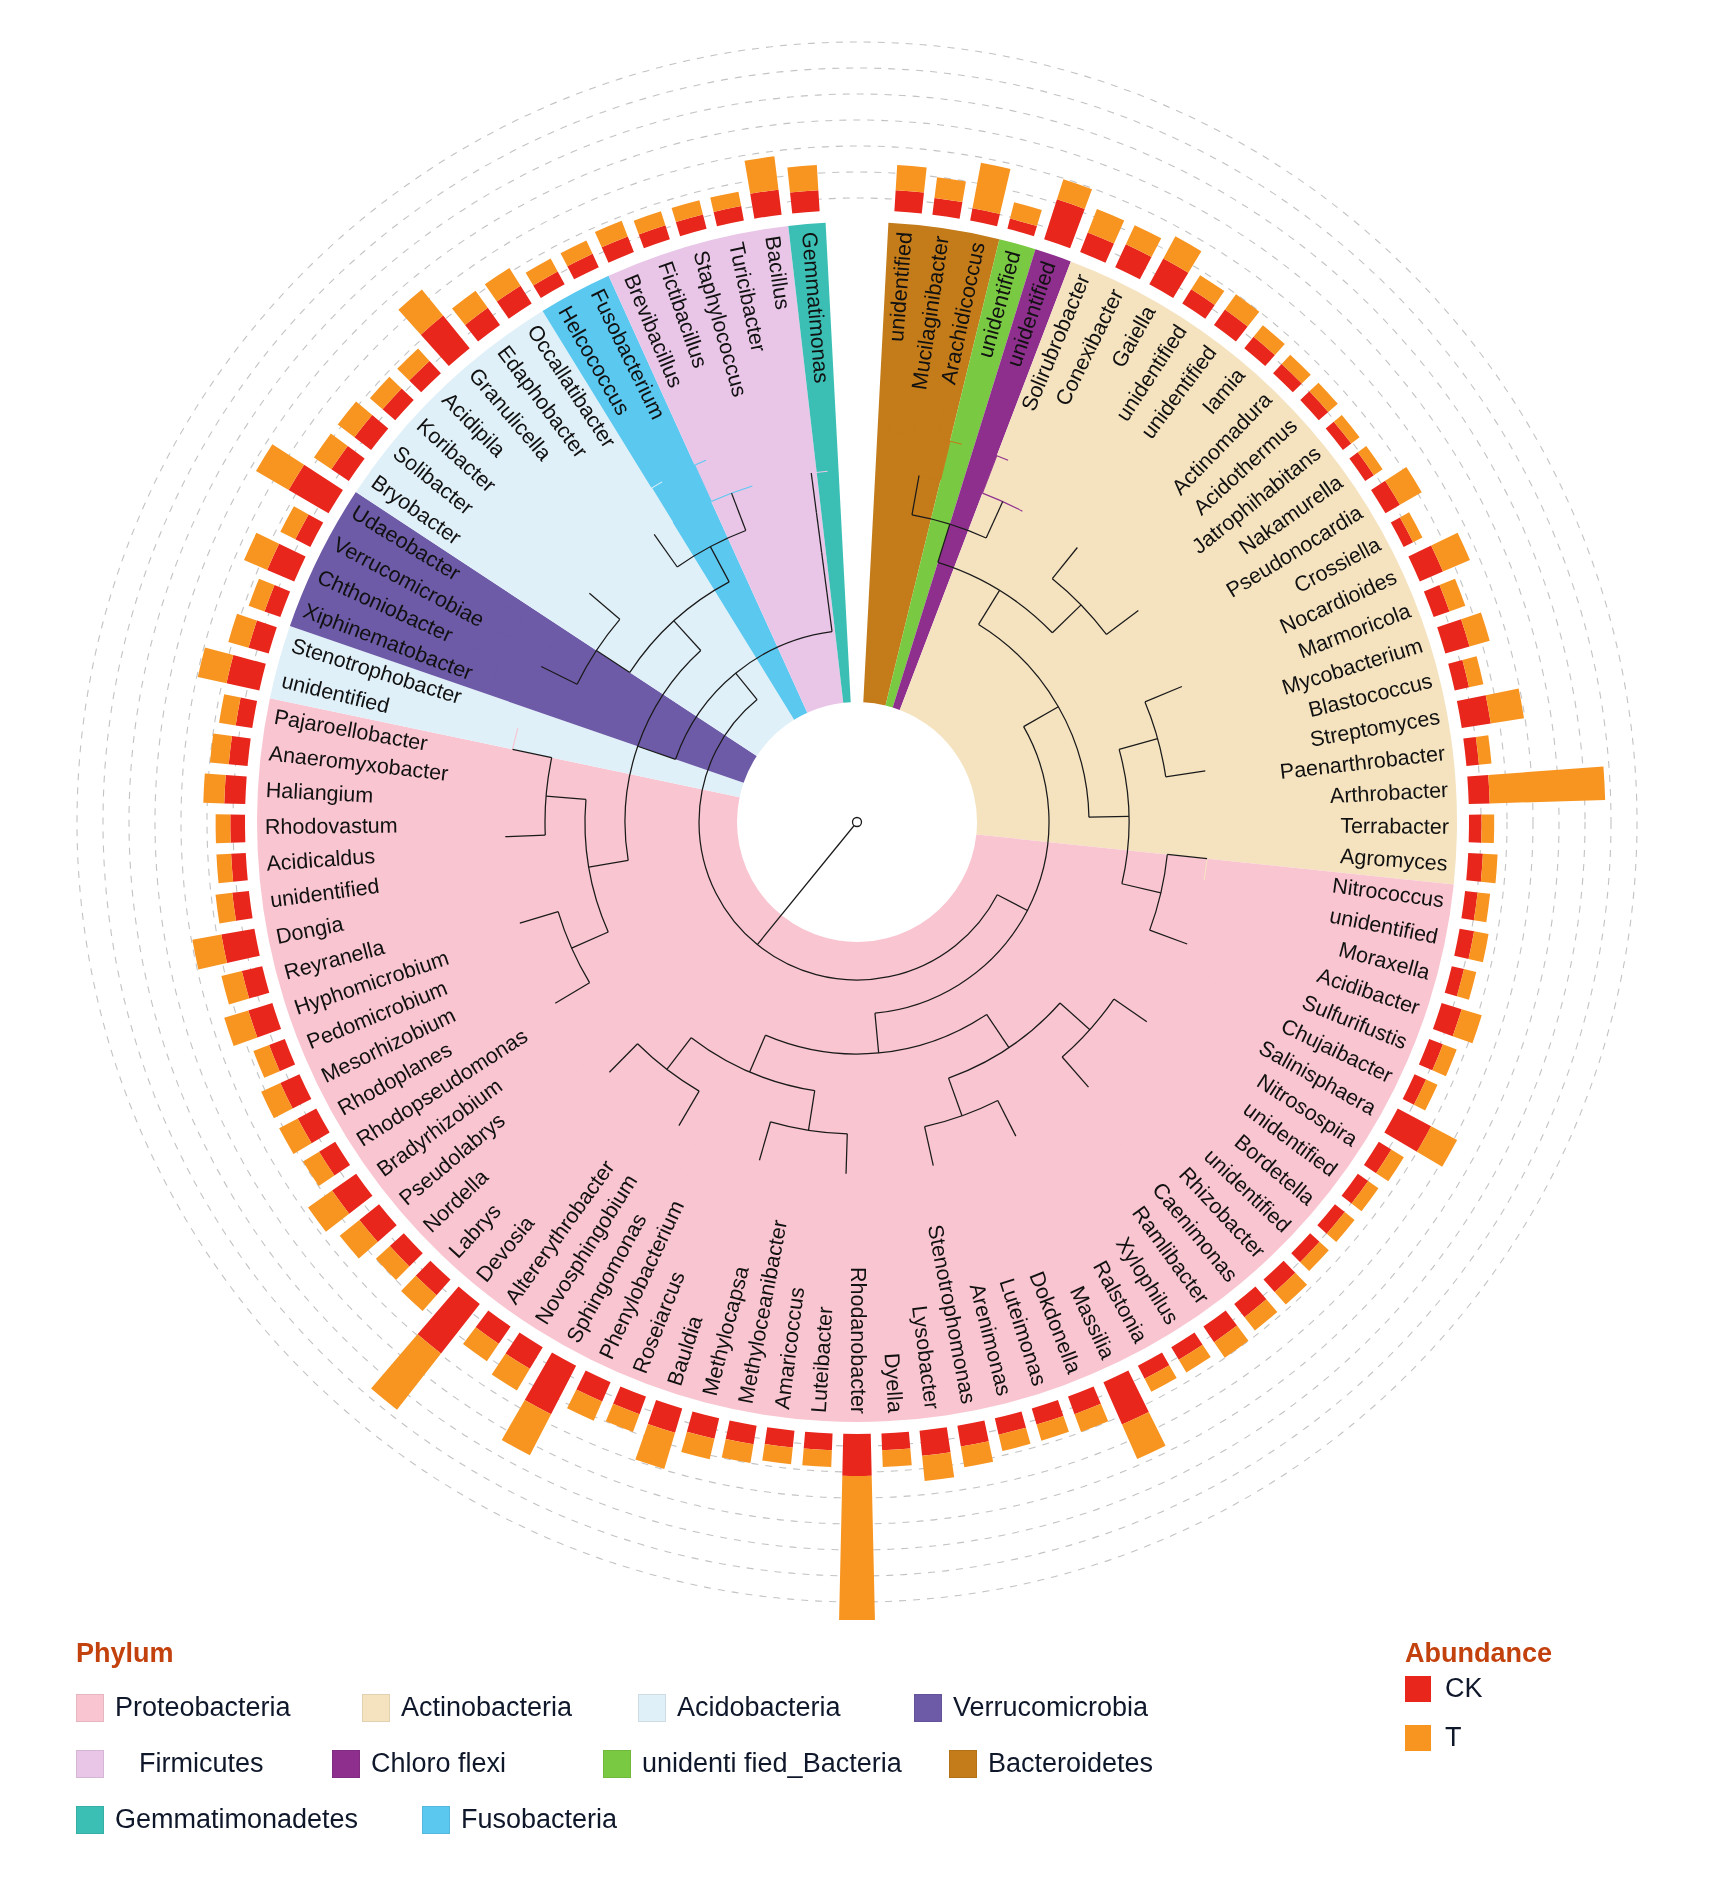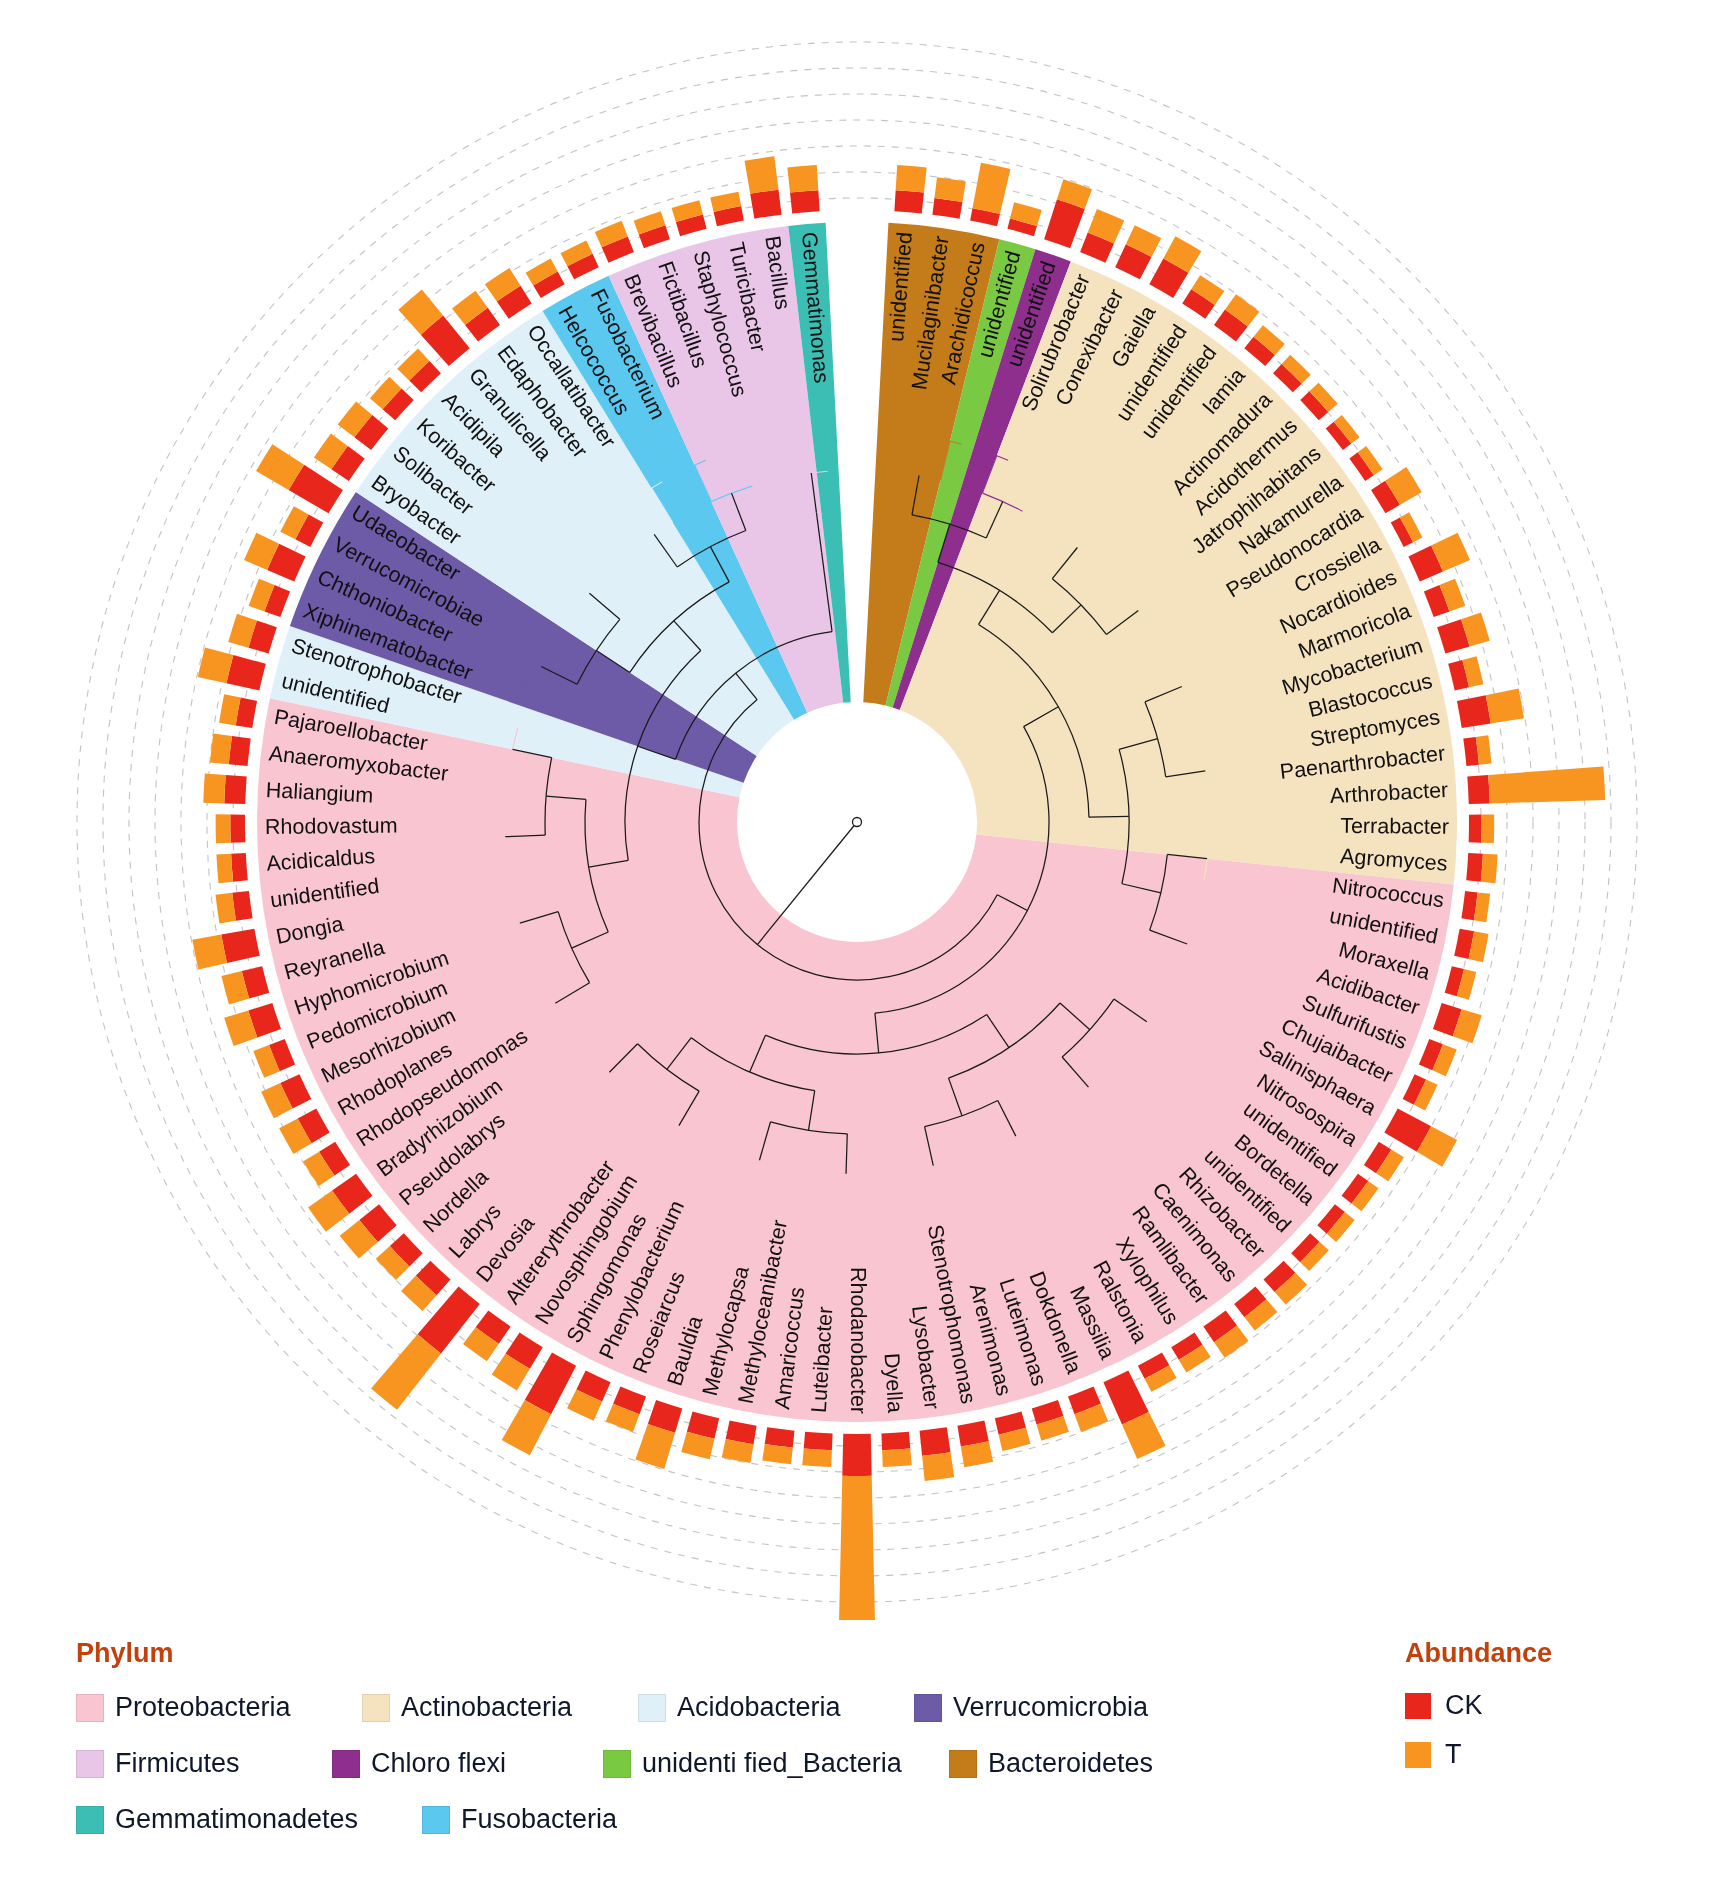--- a/index.html
+++ b/index.html
@@ -673,21 +673,21 @@
         <div class="legend-item" style="width: 250px;">
           <span class="swatch" style="background: rgb(224, 240, 248);"></span>
           <span class="legend-label">Acidobacteria</span>
         </div>
         <div class="legend-item" style="width: 260px; text-align: center;">
           <span class="swatch" style="background: rgb(109, 91, 168);"></span>
           <span class="legend-label">Verrucomicrobia</span>
         </div>
       </div>
     <div class="legend-row" id="phylum-row-2" style="left:76px; top:118px;">
-        <div class="legend-item" style="width: 230px;">
+        <div class="legend-item" style="width: 230px; gap: 24px;">
           <span class="swatch" style="background: rgb(233, 198, 232);"></span>
           <span class="legend-label">Firmicutes</span>
         </div>
         <div class="legend-item" style="width: 245px;">
           <span class="swatch" style="background: rgb(142, 47, 142);"></span>
           <span class="legend-label">Chloro flexi</span>
         </div>
         <div class="legend-item" style="width: 320px;">
           <span class="swatch" style="background: rgb(122, 201, 67);"></span>
           <span class="legend-label">unidenti fied_Bacteria</span>
@@ -701,21 +701,21 @@
         <div class="legend-item" style="width: 320px;">
           <span class="swatch" style="background: rgb(59, 191, 180);"></span>
           <span class="legend-label">Gemmatimonadetes</span>
         </div>
         <div class="legend-item" style="width: 250px; align-items: center;">
           <span class="swatch" style="background: rgb(91, 200, 240);"></span>
           <span class="legend-label">Fusobacteria</span>
         </div>
       </div>
 
-    <div style="position:absolute; left:1405px; top:60px;" id="abundance-list">
+    <div style="position:absolute; left:1405px; top:43px;" id="abundance-list">
         <div class="ab-item">
           <span class="ab-swatch" style="background: rgb(232, 38, 28);"></span>
           <span class="legend-label">CK</span>
         </div>
         <div class="ab-item">
           <span class="ab-swatch" style="background: rgb(248, 149, 32);"></span>
           <span class="legend-label">T</span>
         </div>
       </div>
   </div>

